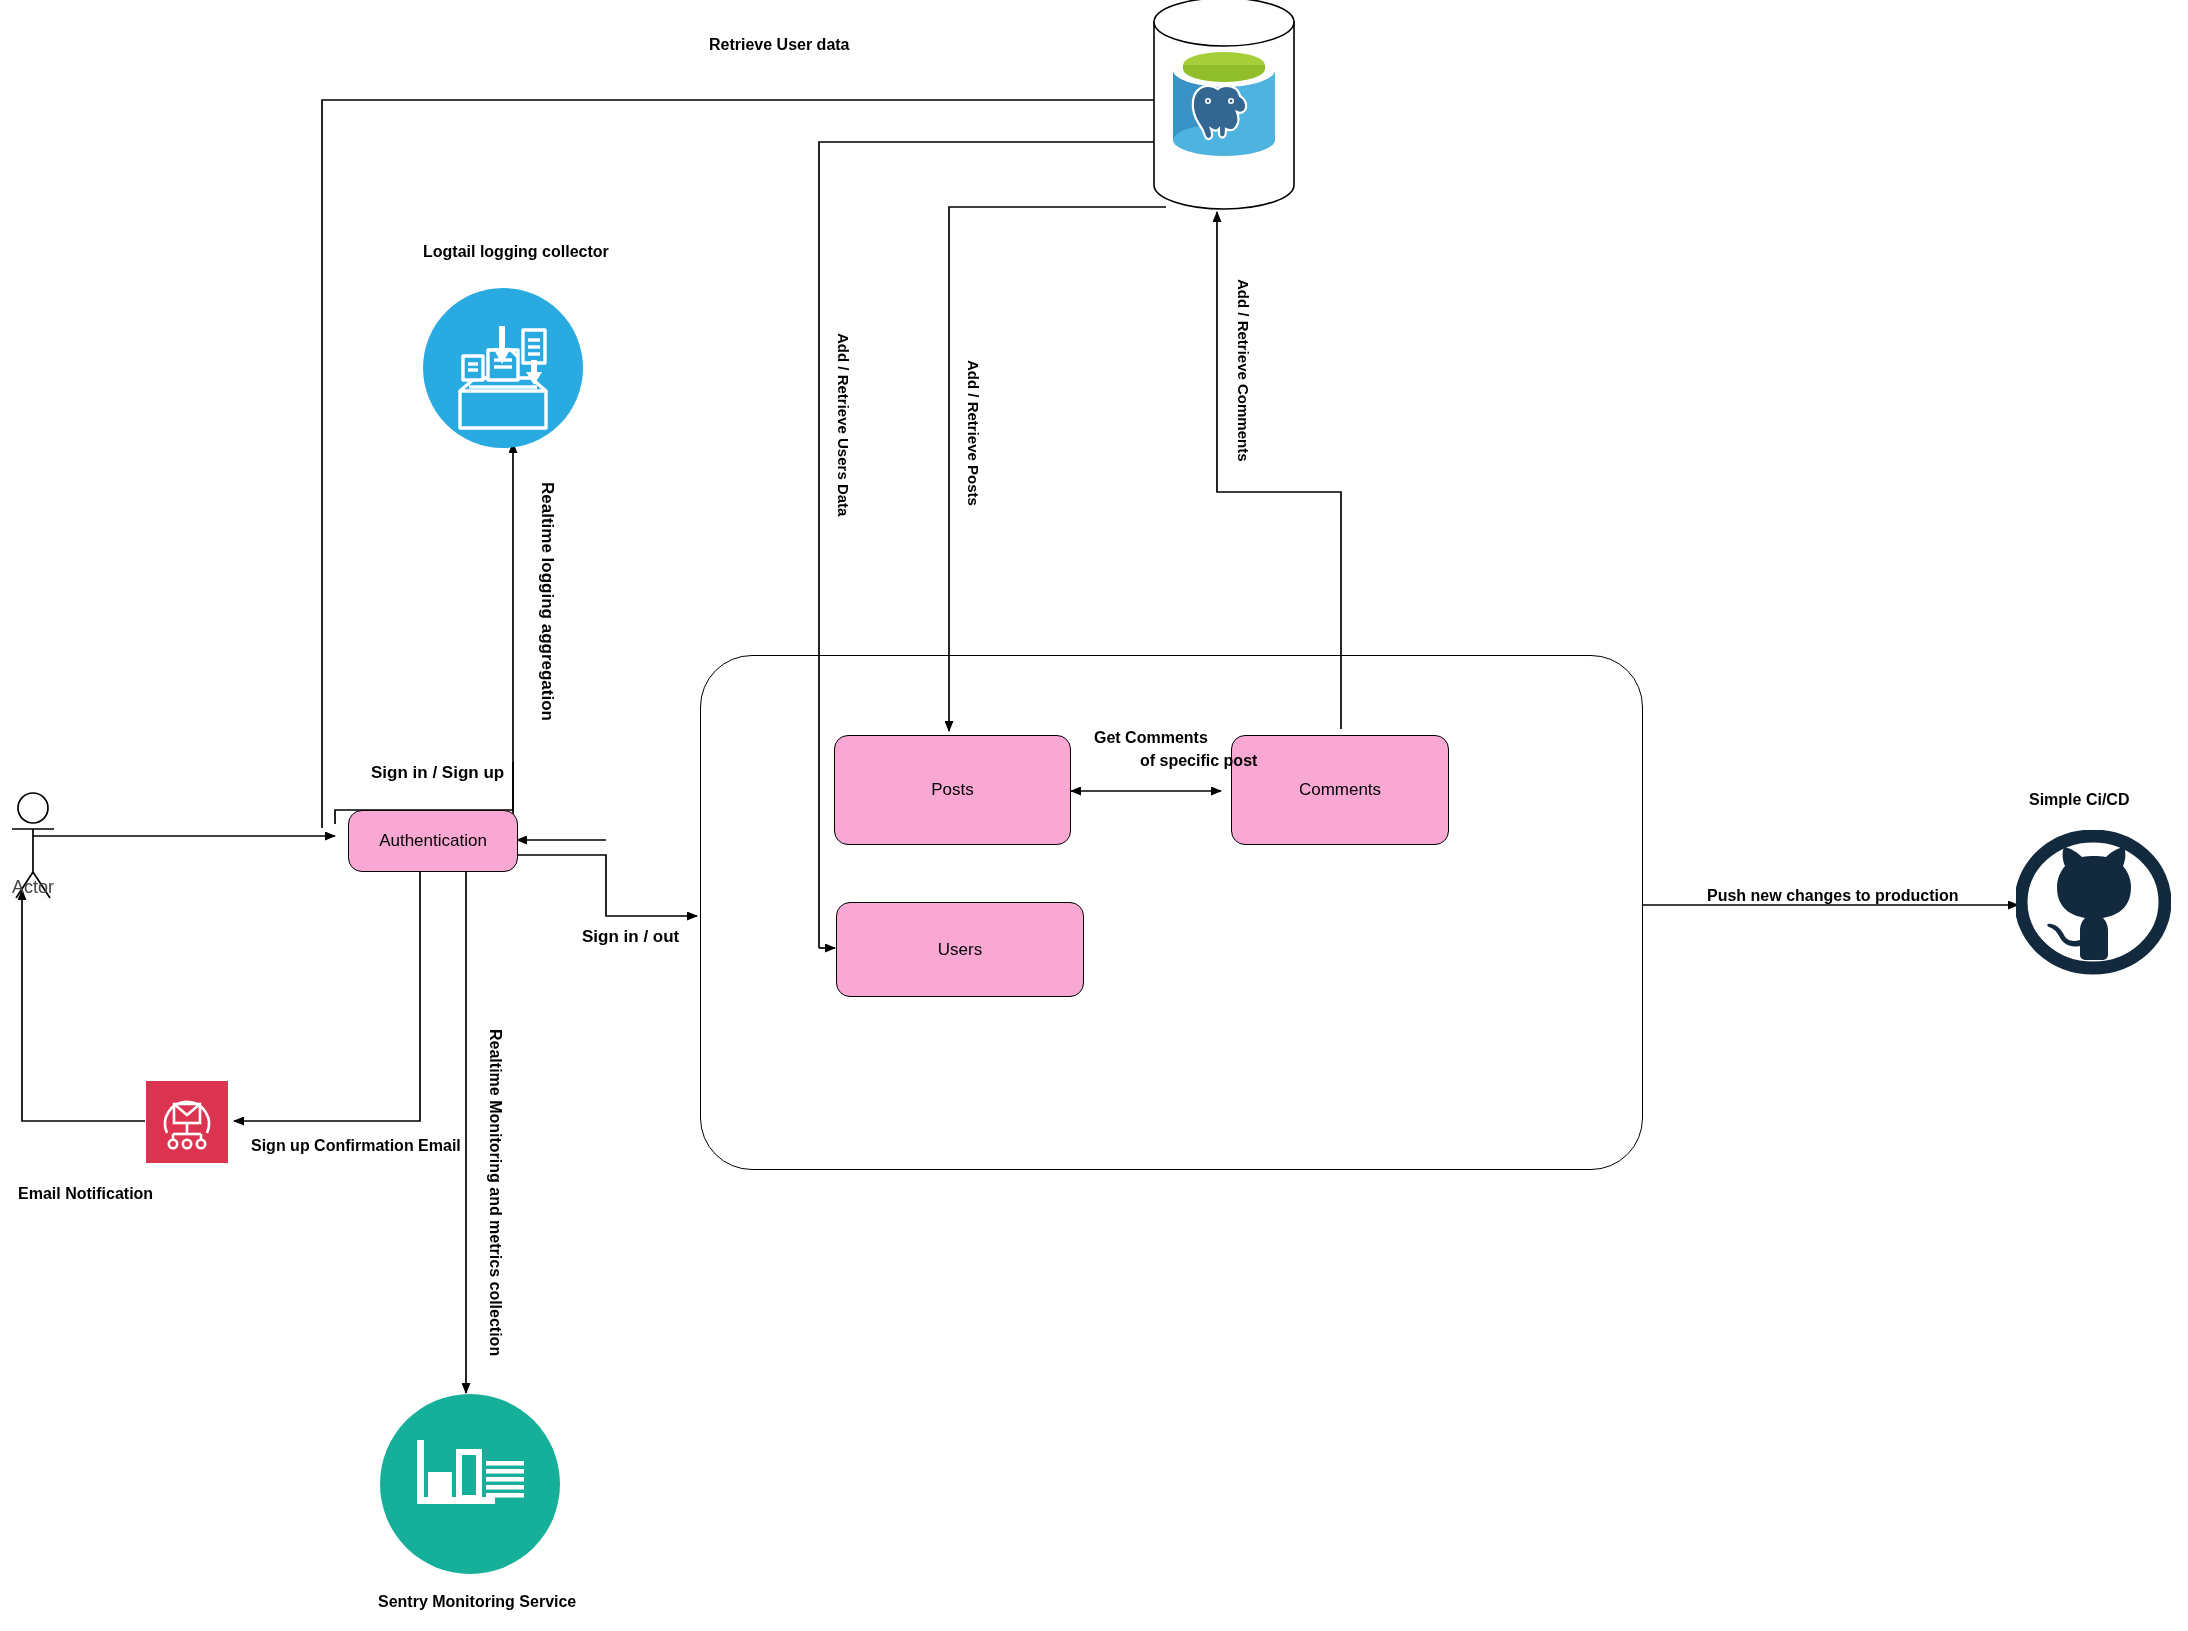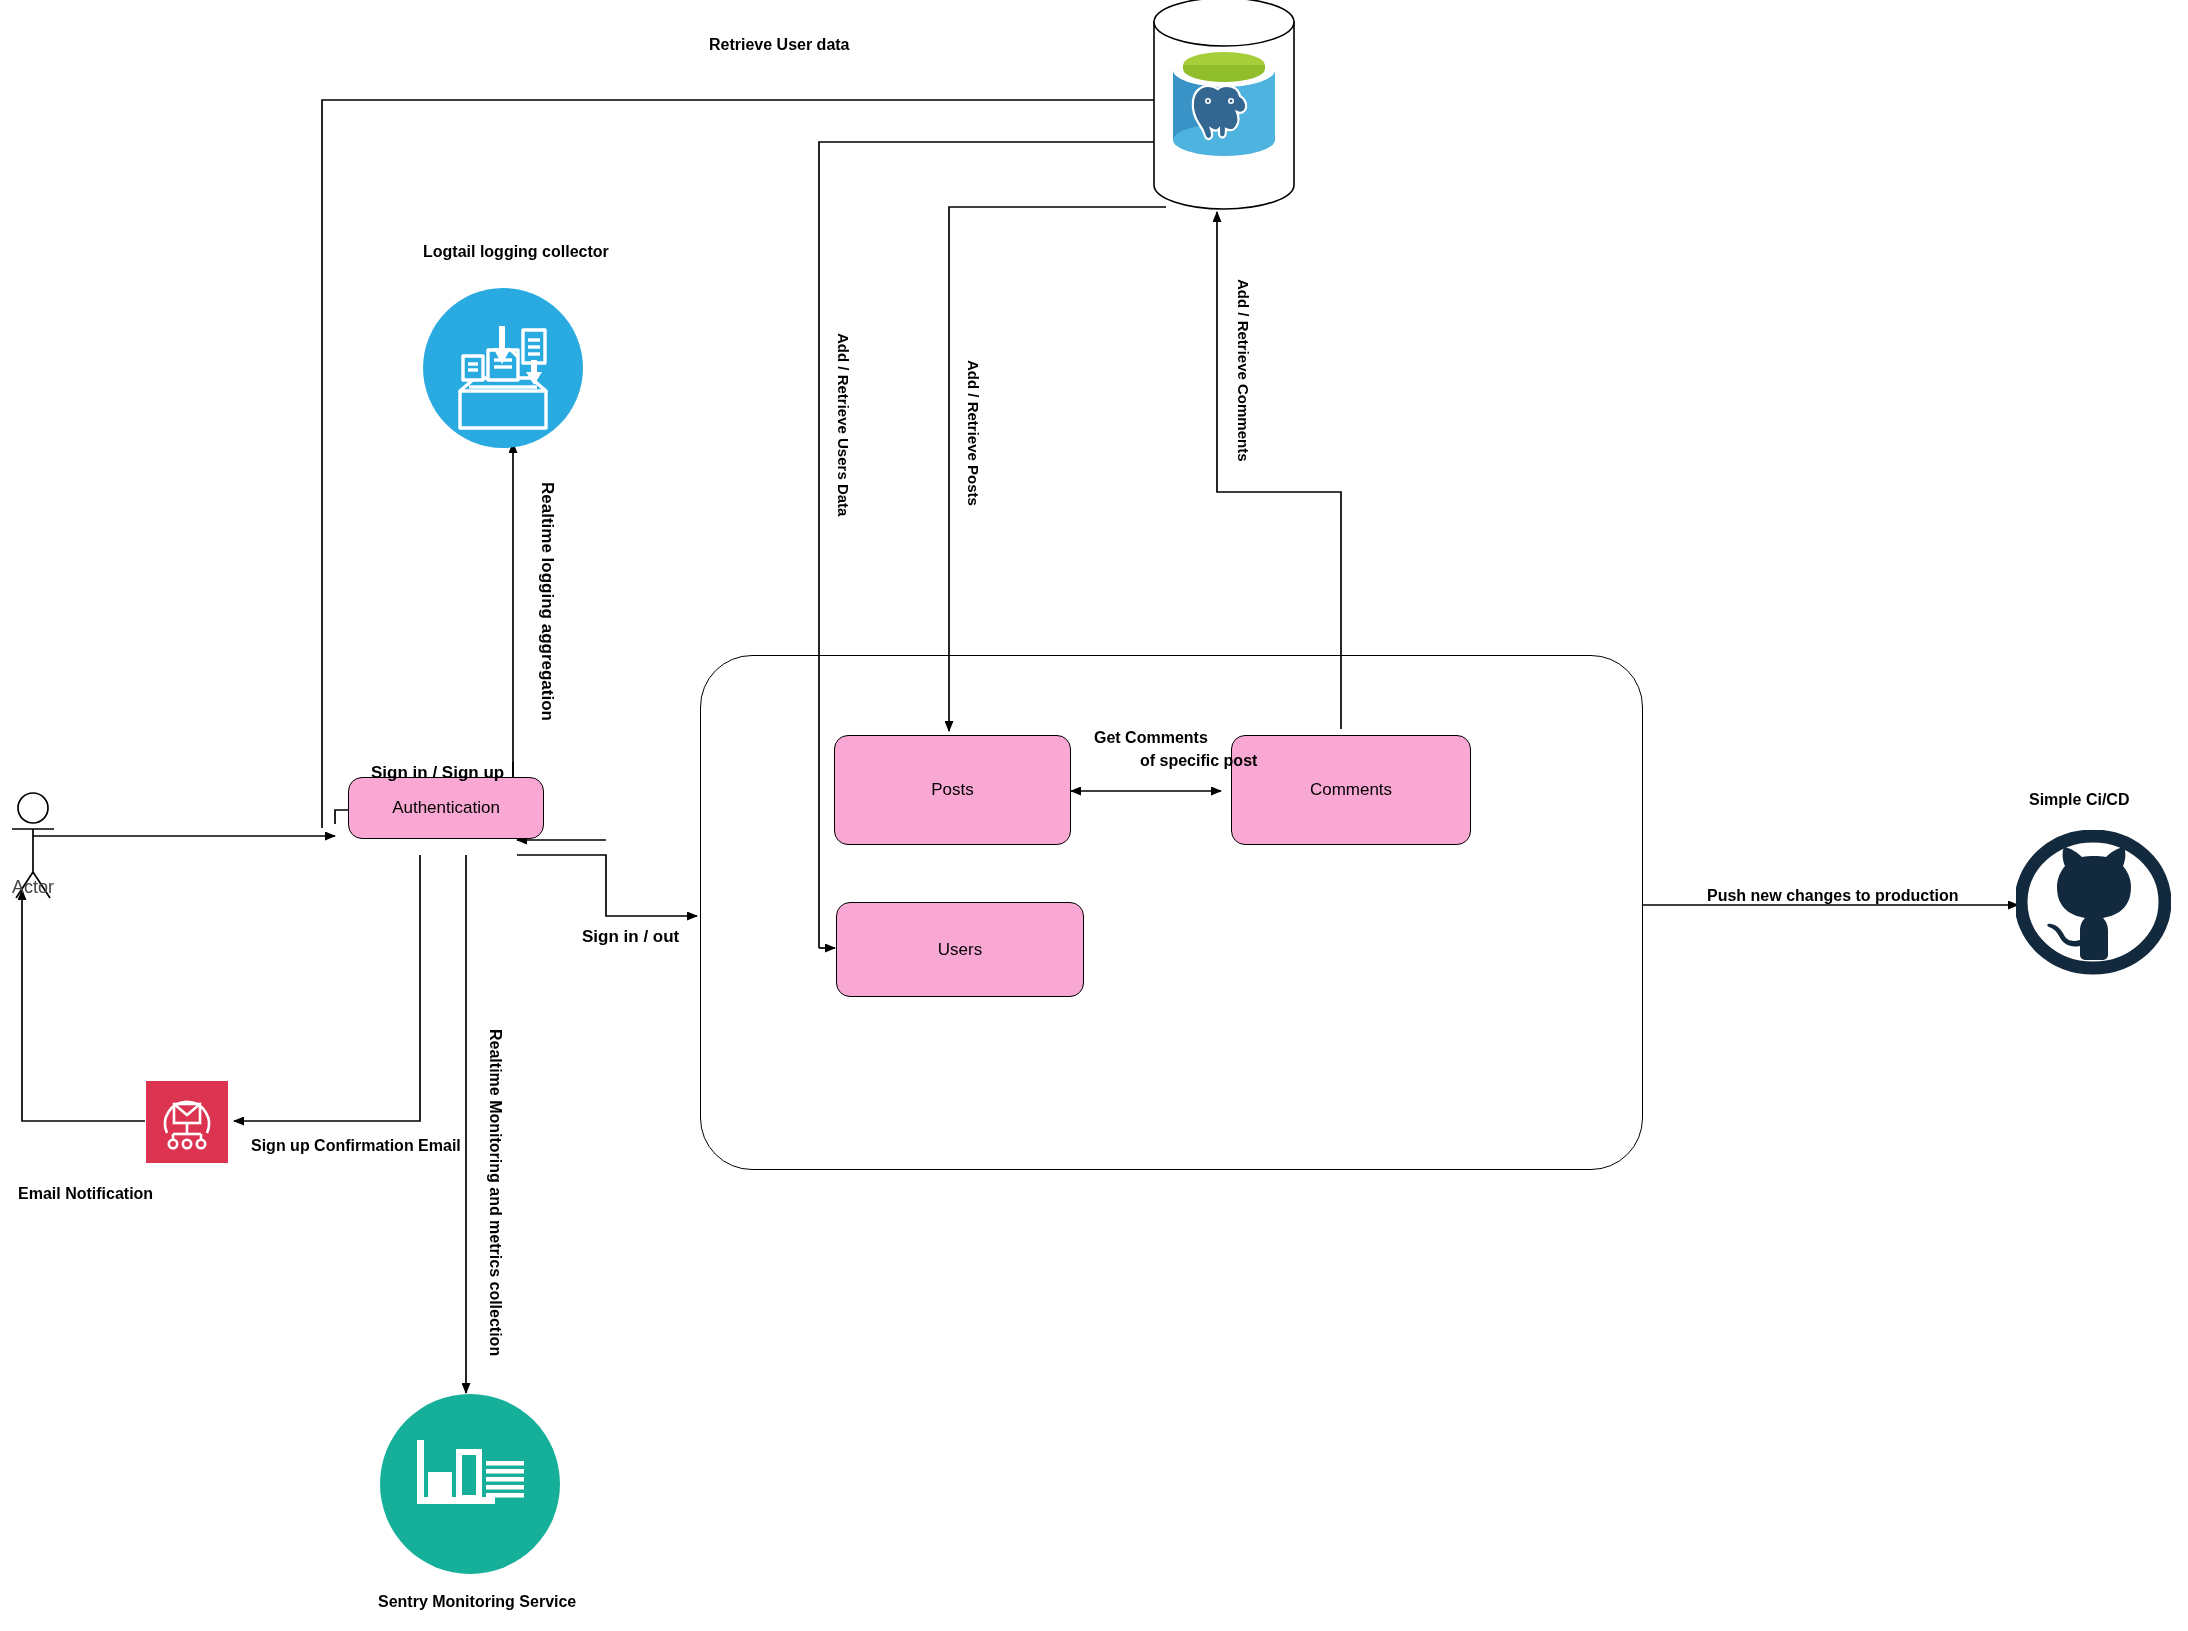--- a/index.html
+++ b/index.html
@@ -121,31 +121,31 @@
 
     <g stroke="#000000" stroke-width="1.7" fill="none">
       <circle cx="33" cy="808" r="15"></circle>
       <line x1="12" y1="829" x2="54" y2="829"></line>
       <line x1="33" y1="829" x2="33" y2="872"></line>
       <line x1="33" y1="872" x2="16" y2="898"></line>
       <line x1="33" y1="872" x2="50" y2="898"></line>
     </g>
   </svg>
 
-  <div class="node-box" style="left:348px; top:777px; width:196px; height:62px;">
+  <div class="node-box" style="left:348px; top:810px; width:170px; height:62px;">
     <span>Authentication</span>
   </div>
 
   <div class="group-container" style="left:700px; top:655px; width:943px; height:515px;"></div>
 
   <div class="node-box" style="left:834px; top:735px; width:237px; height:110px;">
     <span>Posts</span>
   </div>
 
-  <div class="node-box" style="left:1231px; top:735px; width:240px; height:110px;text-align:right;">
+  <div class="node-box" style="left:1231px; top:735px; width:218px; height:110px;text-align:right;">
     <span>Comments</span>
   </div>
 
   <div class="node-box" style="left:836px; top:902px; width:248px; height:95px;">
     <span>Users</span>
   </div>
 
   <div class="icon-wrap" style="left:1144px; top:0px; width:160px; height:210px;">
     <svg width="160" height="210" viewBox="0 0 160 210">
 

